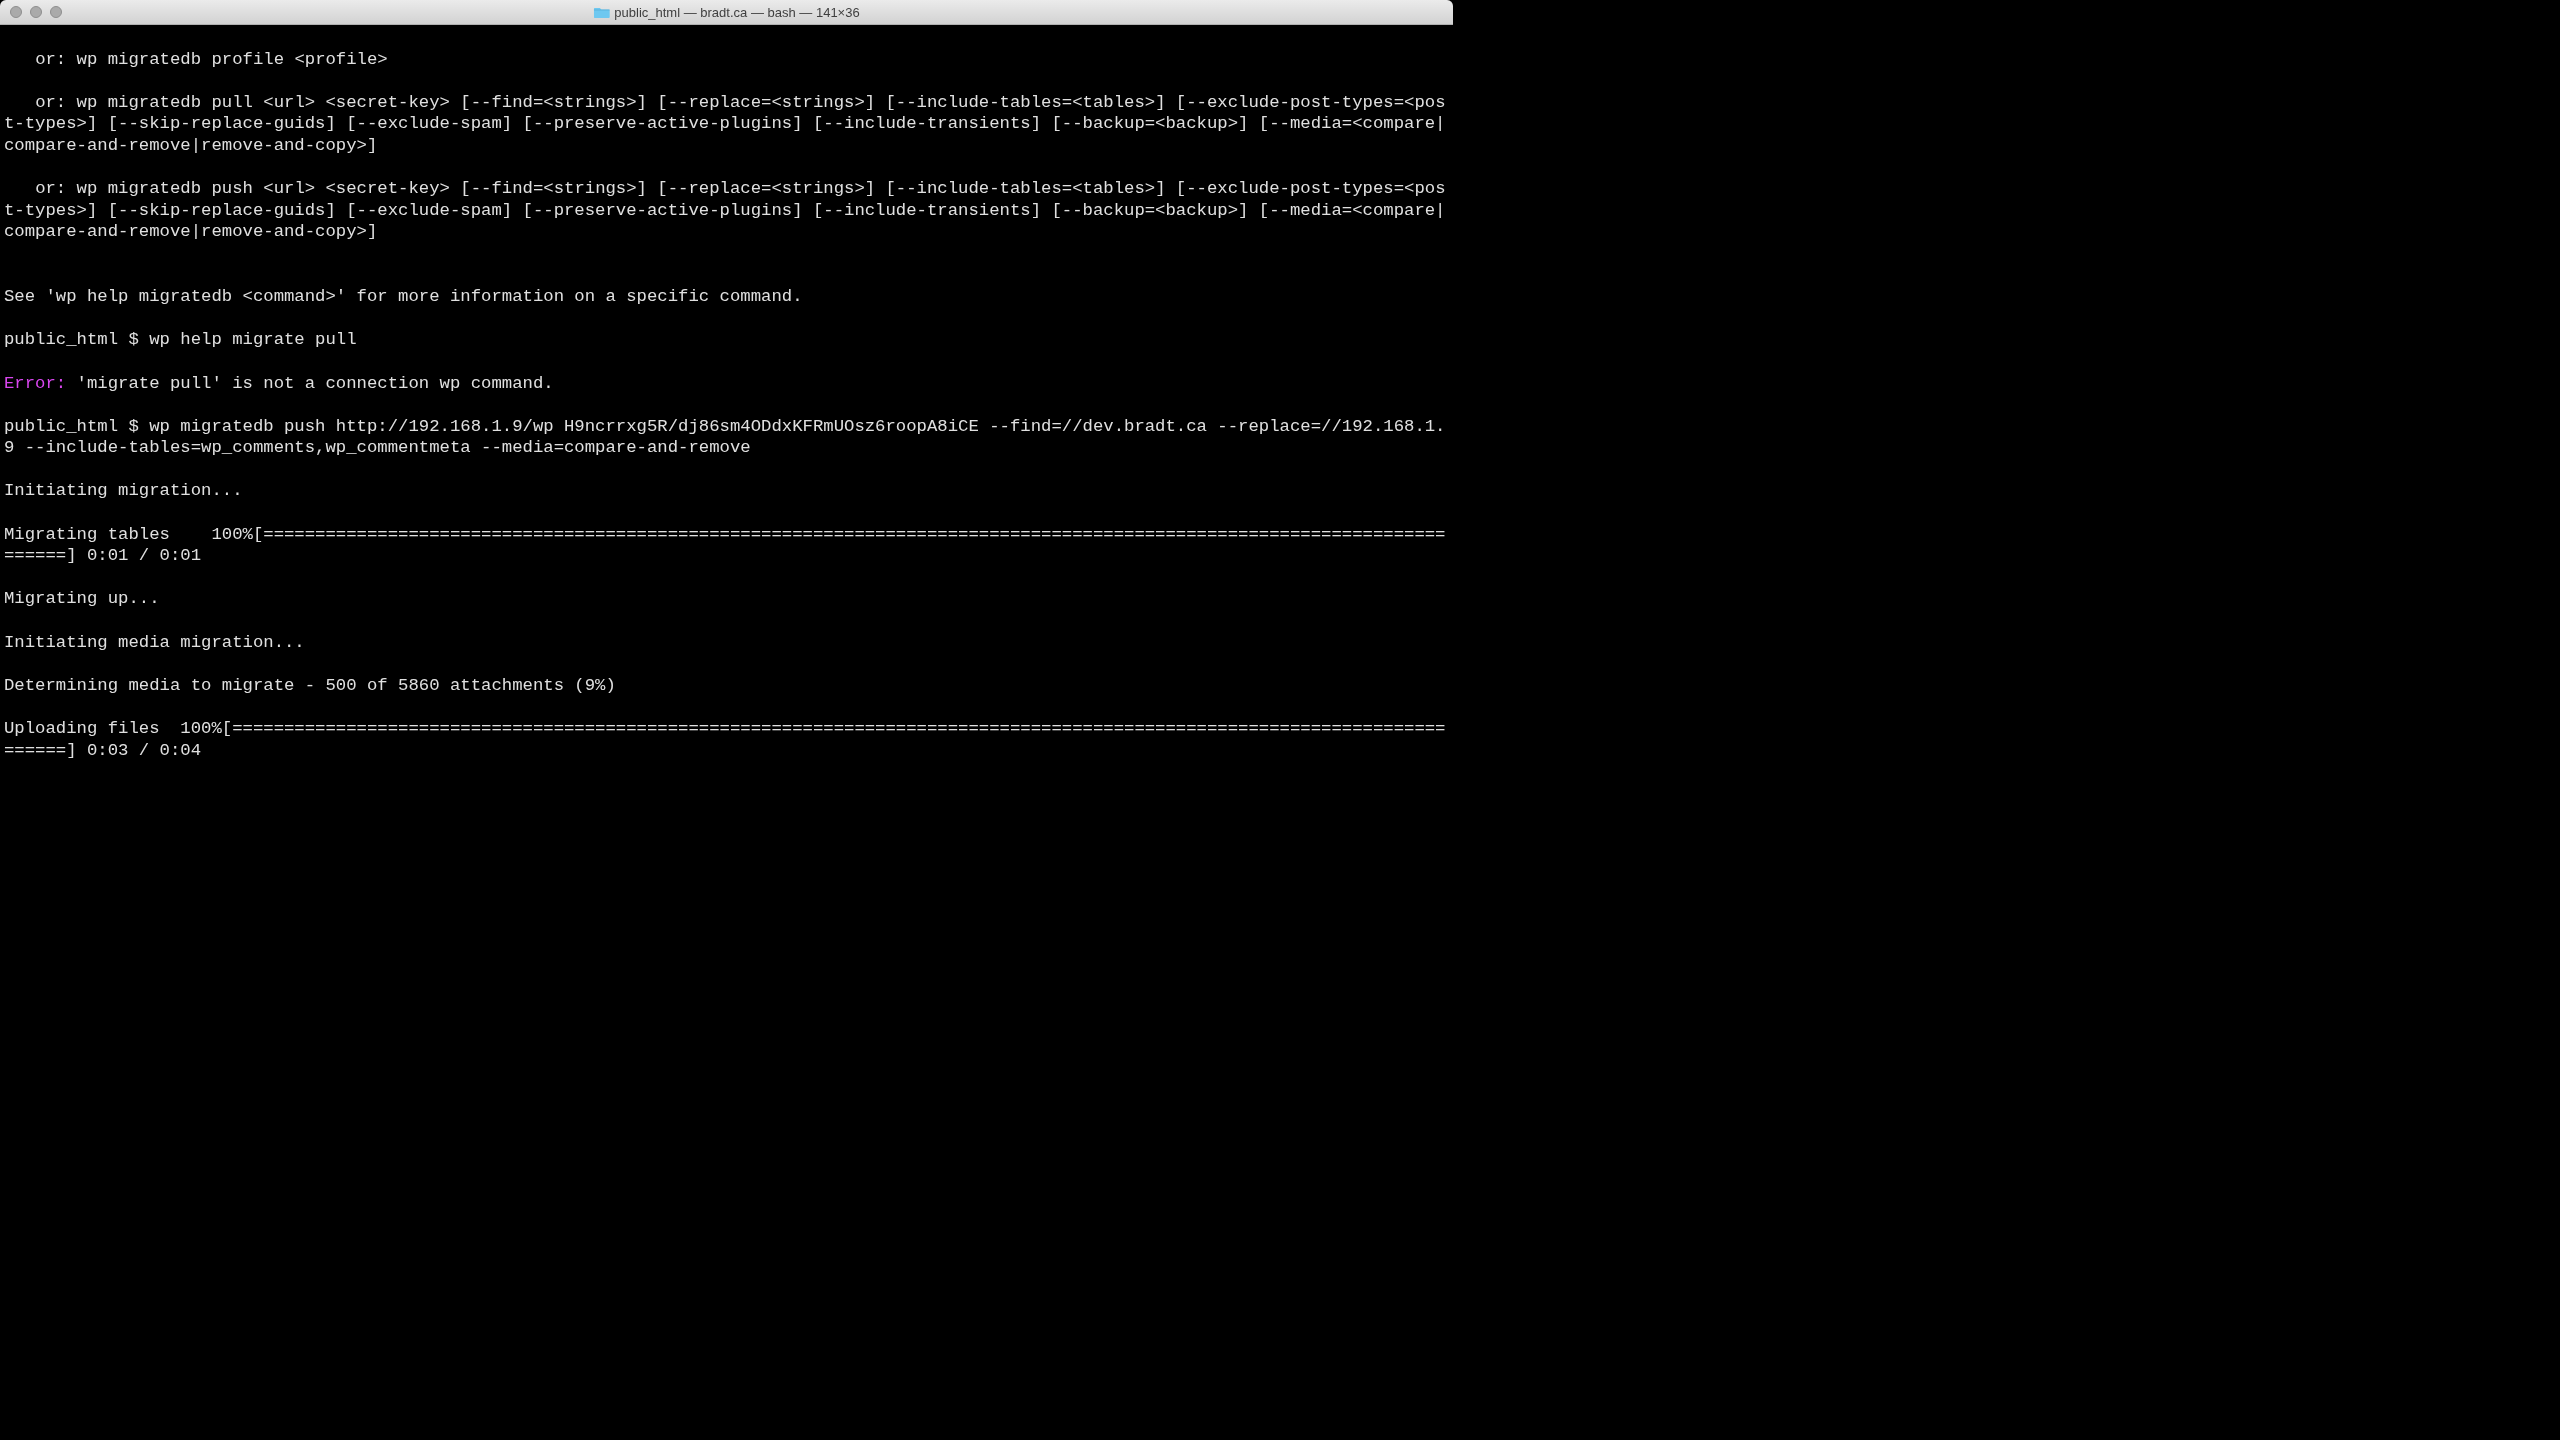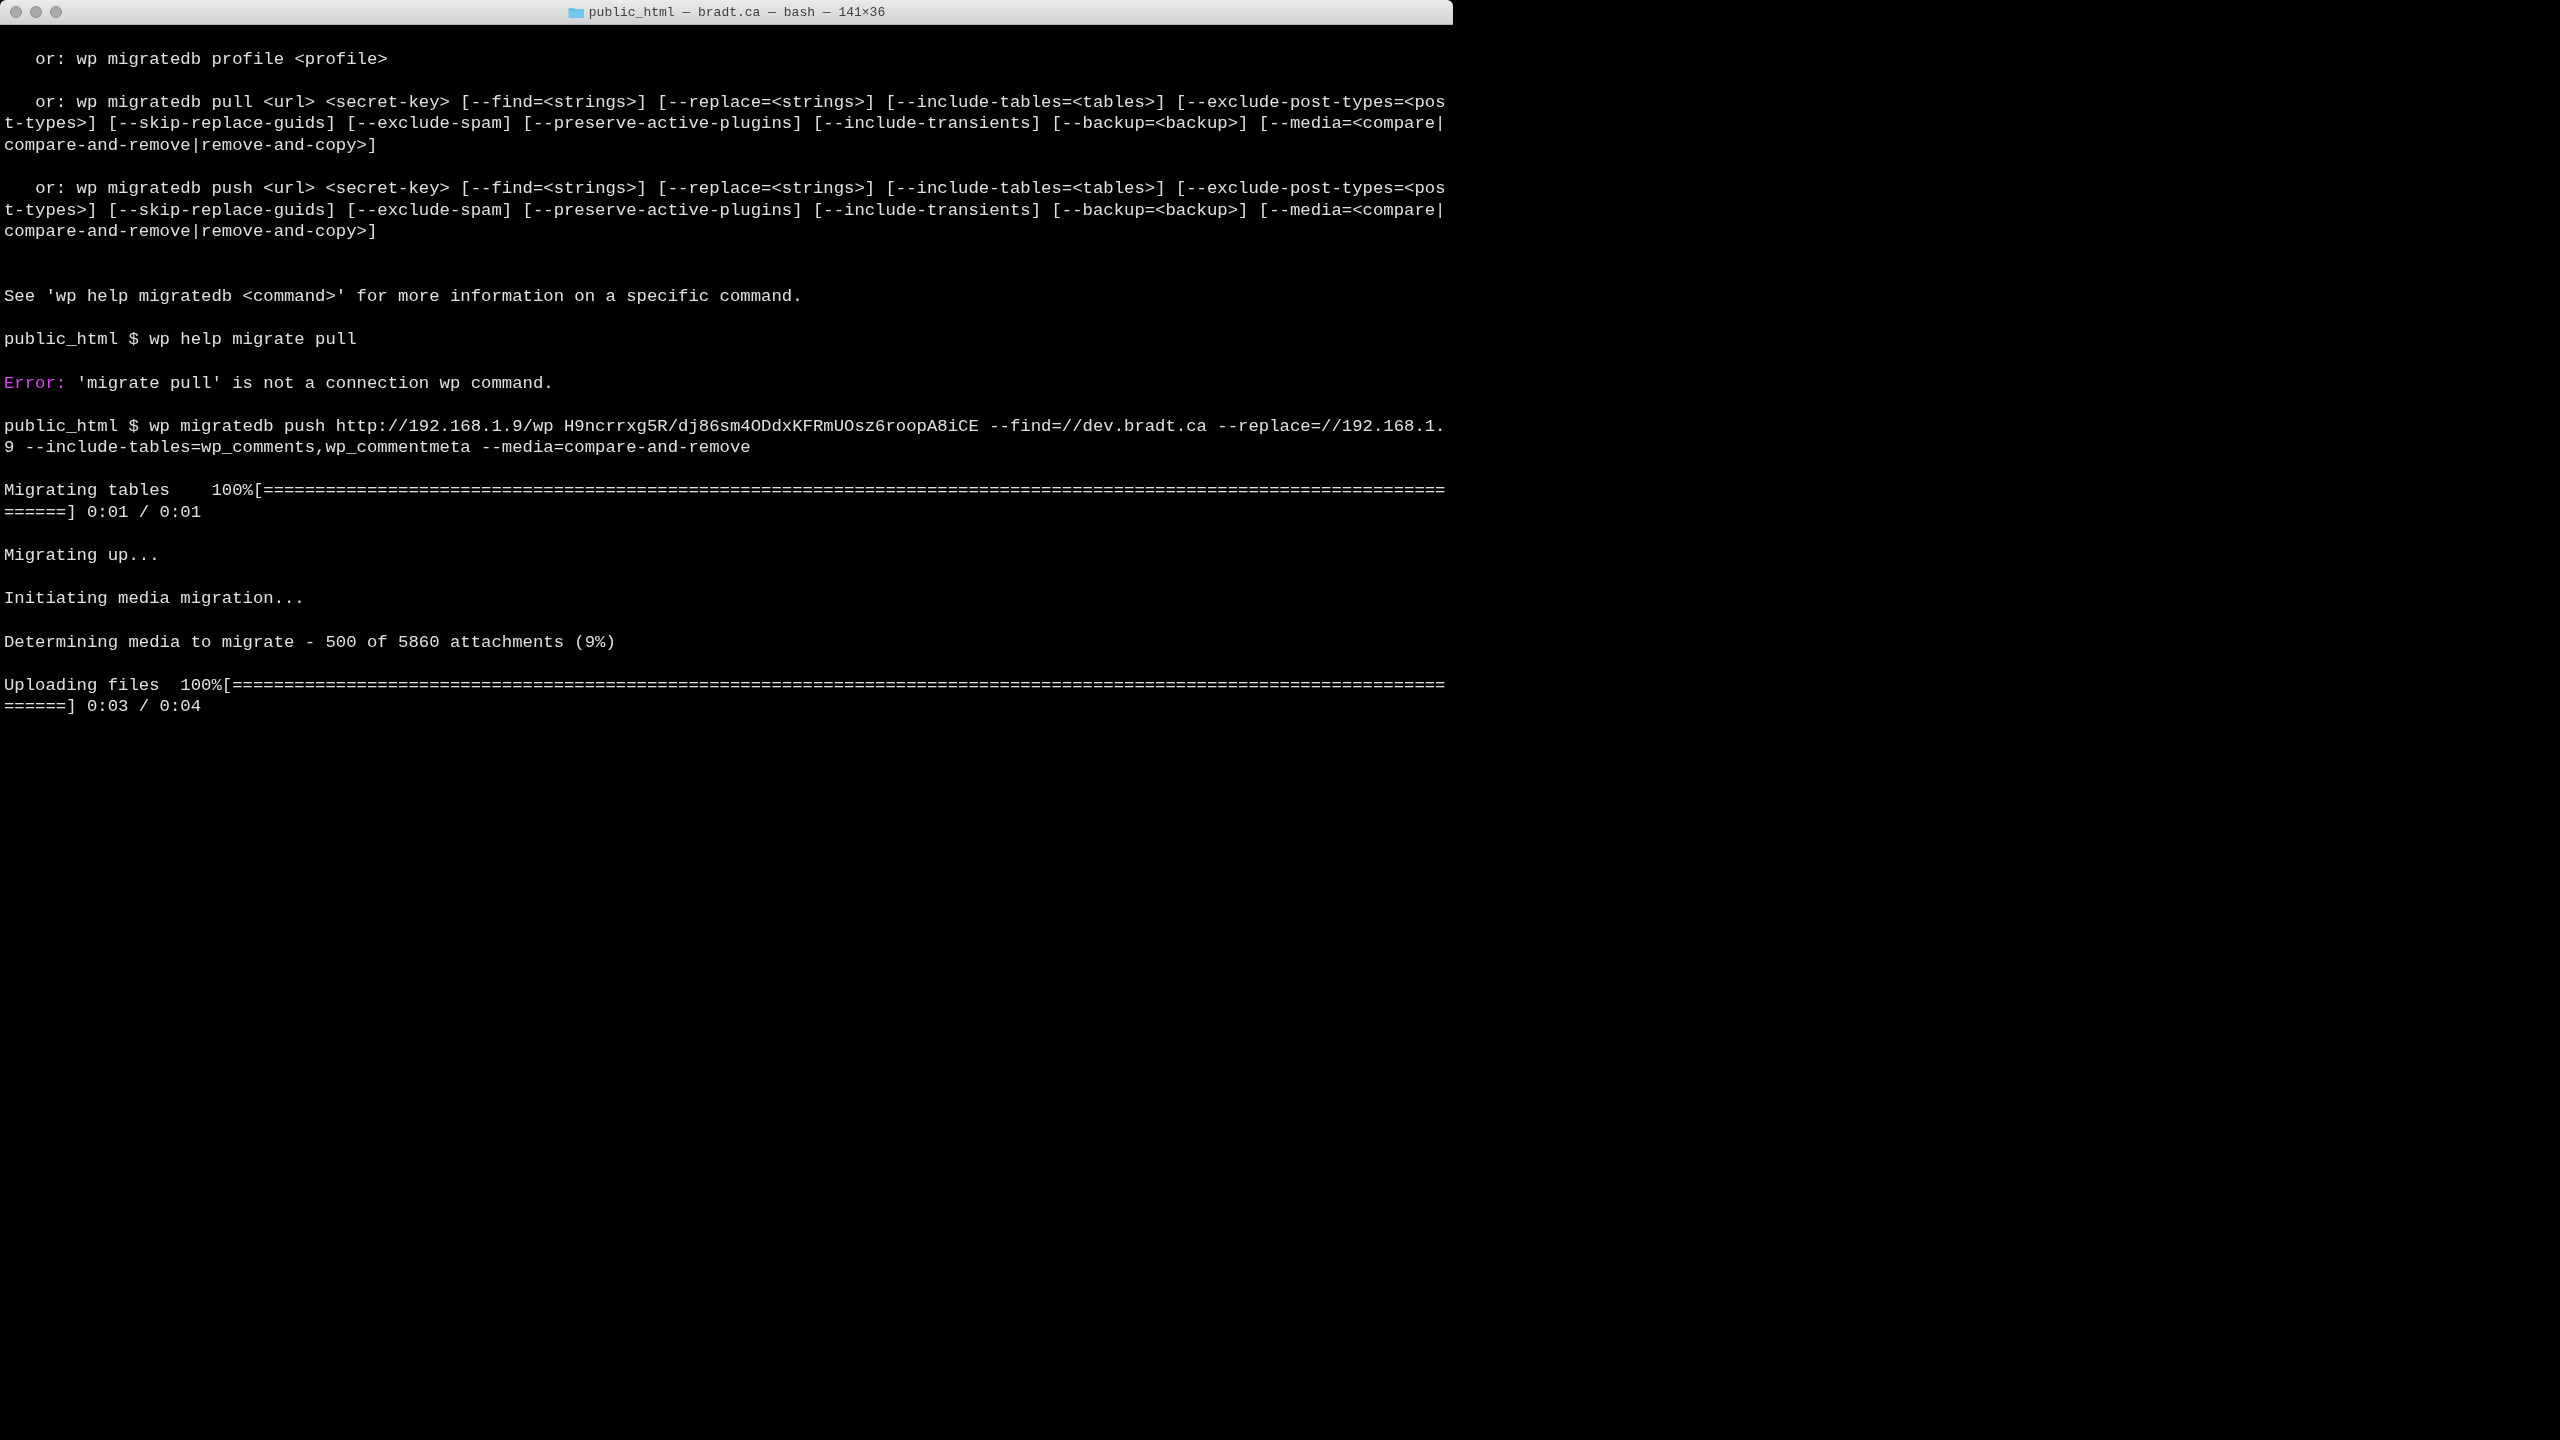--- a/index.html
+++ b/index.html
@@ -41,21 +41,21 @@
     .light.close-l   { background: #aaa; border: 0.5px solid #8e8e8e; }
     .light.min-l     { background: #aaa; border: 0.5px solid #8e8e8e; }
     .light.max-l     { background: #aaa; border: 0.5px solid #8e8e8e; }
     .title-center {
       position: absolute;
       left: 50%;
       transform: translateX(-50%);
       display: flex;
       align-items: center;
       gap: 5px;
-      font-family: Liberation Mono, monospace;
+      font-family: Liberation Sans, sans-serif;
       font-size: 13px;
       color: #3f3f3f;
     }
     .folder-icon {
       width: 16px;
       height: 12px;
       display: inline-block;
     }
     .terminal {
       flex: 1;
@@ -94,20 +94,21 @@
 
   <div class="terminal">
 <div class="line">   or: wp migratedb profile &lt;profile&gt;</div>
 <div class="line">   or: wp migratedb pull &lt;url&gt; &lt;secret-key&gt; [--find=&lt;strings&gt;] [--replace=&lt;strings&gt;] [--include-tables=&lt;tables&gt;] [--exclude-post-types=&lt;post-types&gt;] [--skip-replace-guids] [--exclude-spam] [--preserve-active-plugins] [--include-transients] [--backup=&lt;backup&gt;] [--media=&lt;compare|compare-and-remove|remove-and-copy&gt;]</div>
 <div class="line">   or: wp migratedb push &lt;url&gt; &lt;secret-key&gt; [--find=&lt;strings&gt;] [--replace=&lt;strings&gt;] [--include-tables=&lt;tables&gt;] [--exclude-post-types=&lt;post-types&gt;] [--skip-replace-guids] [--exclude-spam] [--preserve-active-plugins] [--include-transients] [--backup=&lt;backup&gt;] [--media=&lt;compare|compare-and-remove|remove-and-copy&gt;]</div>
 <div class="line"></div>
 <div class="line">See 'wp help migratedb &lt;command&gt;' for more information on a specific command.</div>
 <div class="line">public_html $ wp help migrate pull</div>
 <div class="line"><span class="err">Error:</span><span> 'migrate pull' is not a connection wp command.</span></div>
 <div class="line">public_html $ wp migratedb push http://192.168.1.9/wp H9ncrrxg5R/dj86sm4ODdxKFRmUOsz6roopA8iCE --find=//dev.bradt.ca --replace=//192.168.1.9 --include-tables=wp_comments,wp_commentmeta --media=compare-and-remove</div>
+<div class="line">Initiating migration...</div>
 <div class="line">Migrating tables    100%[========================================================================================================================] 0:01 / 0:01</div>
 <div class="line">Migrating up...</div>
 <div class="line">Initiating media migration...</div>
 <div class="line">Determining media to migrate - 500 of 5860 attachments (9%)</div>
 <div class="line">Uploading files  100%[===========================================================================================================================] 0:03 / 0:04</div>
 
 
 
 
 

